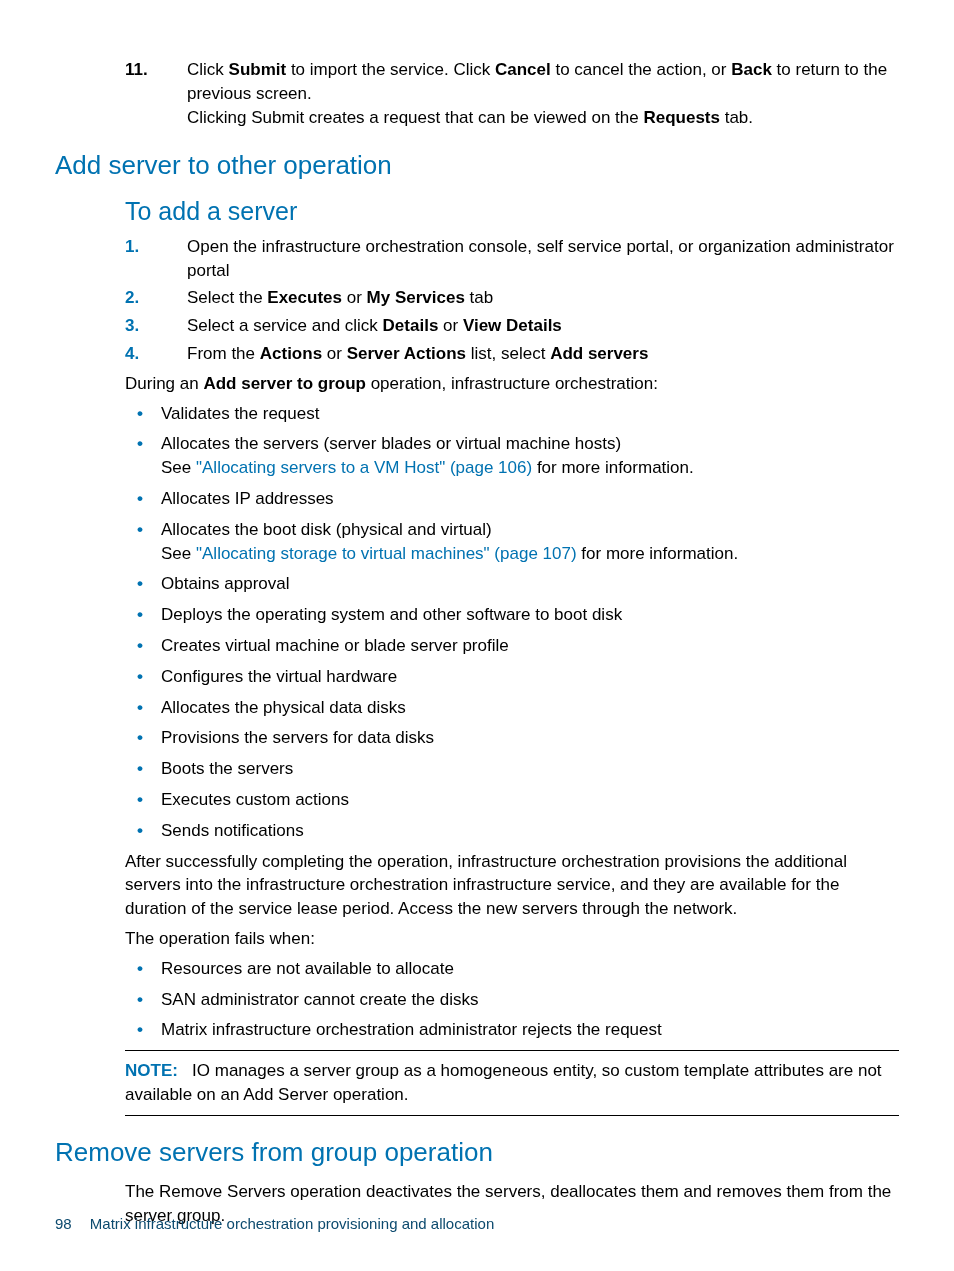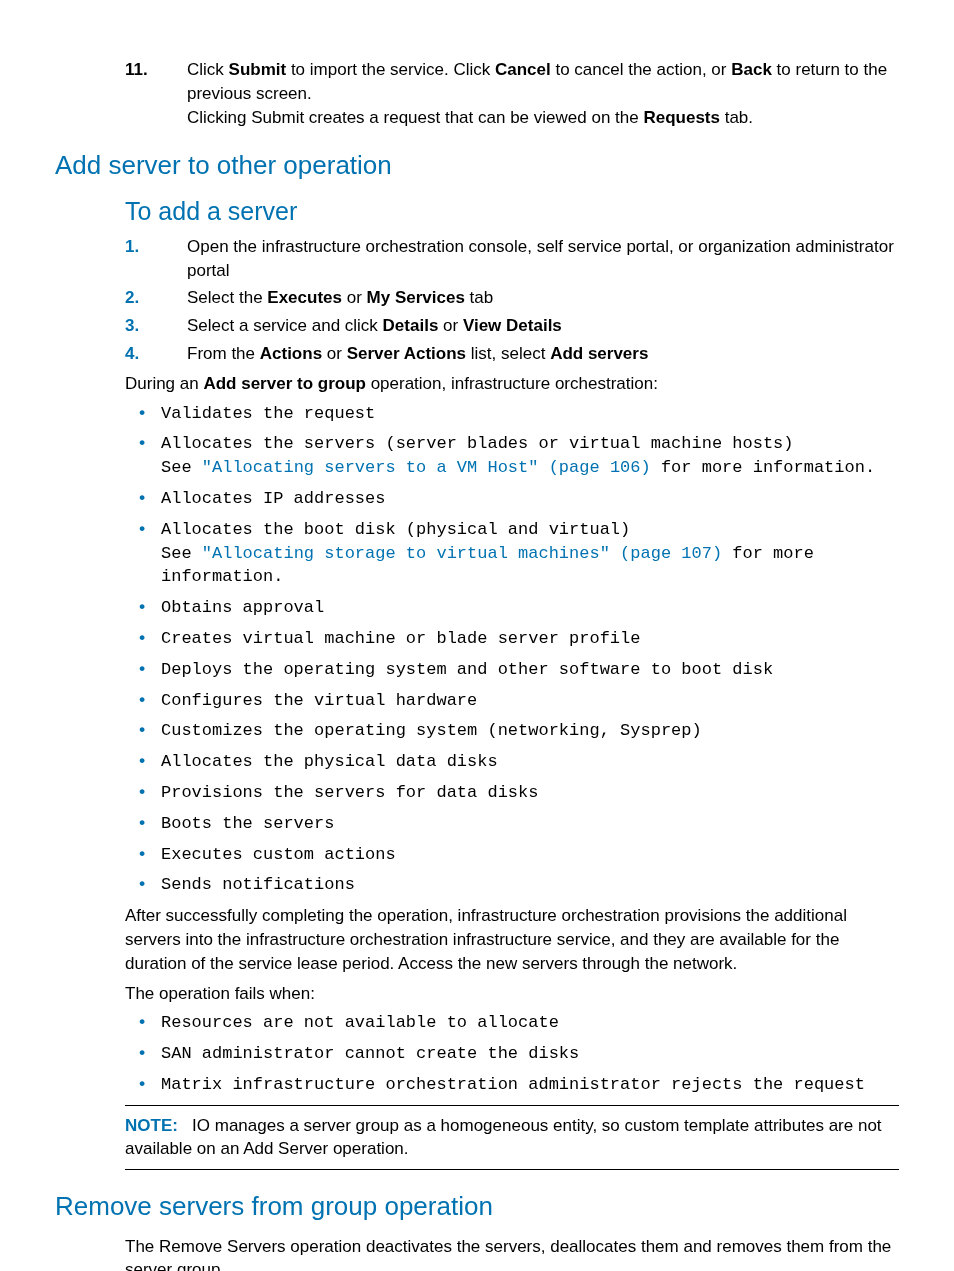--- a/index.html
+++ b/index.html
@@ -61,21 +61,20 @@
   }
   .b { font-weight: bold; }
   ul.bullets {
     list-style: none;
     padding: 0;
     margin: 2px 0;
   }
   ul.bullets > li {
     display: flex;
     margin-bottom: 7px;
-    font-family: Liberation Mono, monospace;
   }
   ul.bullets > li::before {
     content: "•";
     color: #0072b1;
     font-weight: bold;
     min-width: 36px;
     padding-left: 12px;
     box-sizing: border-box;
   }
   ul.bullets > li > .body { flex: 1; }
@@ -155,30 +154,27 @@
       <li>
           <span class="body">
         <span>Allocates the boot disk (physical and virtual)</span><br>
         <span>See </span><a class="link">"Allocating storage to virtual machines" (page 107)</a><span> for more information.</span>
       </span>
         </li>
       <li>
           <span class="body">Obtains approval</span>
         </li>
       <li>
+          <span class="body">Deploys the operating system and other software to boot disk</span>
+        </li>
+      <li>
           <span class="body">Creates virtual machine or blade server profile</span>
         </li>
       <li>
-          <span class="body">Deploys the operating system and other software to boot disk</span>
-        </li>
-      <li>
           <span class="body">Configures the virtual hardware</span>
-        </li>
-      <li>
-          <span class="body">Customizes the operating system (networking, Sysprep)</span>
         </li>
       <li>
           <span class="body">Allocates the physical data disks</span>
         </li>
       <li>
           <span class="body">Provisions the servers for data disks</span>
         </li>
       <li>
           <span class="body">Boots the servers</span>
         </li>

